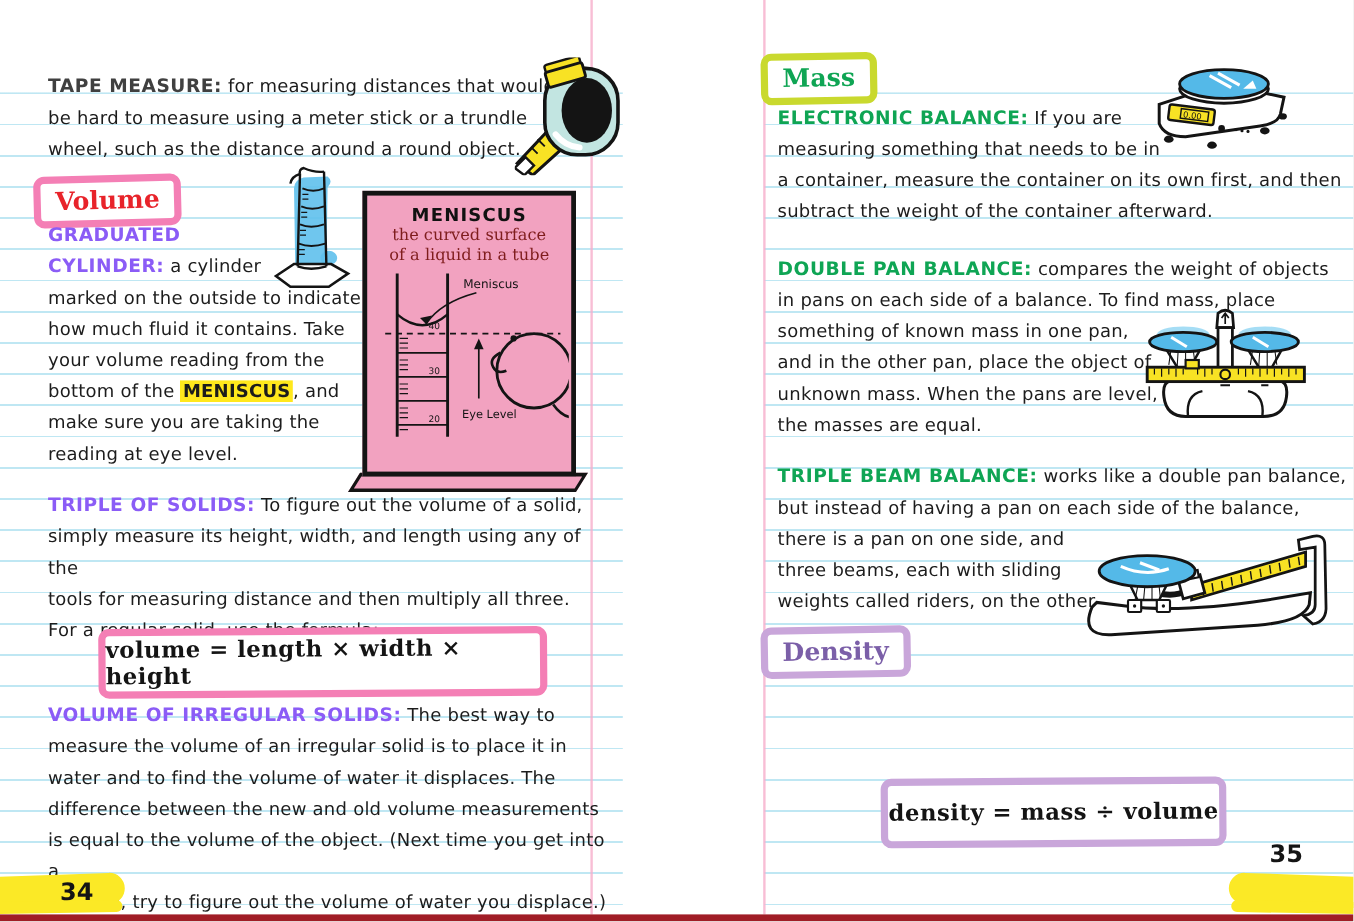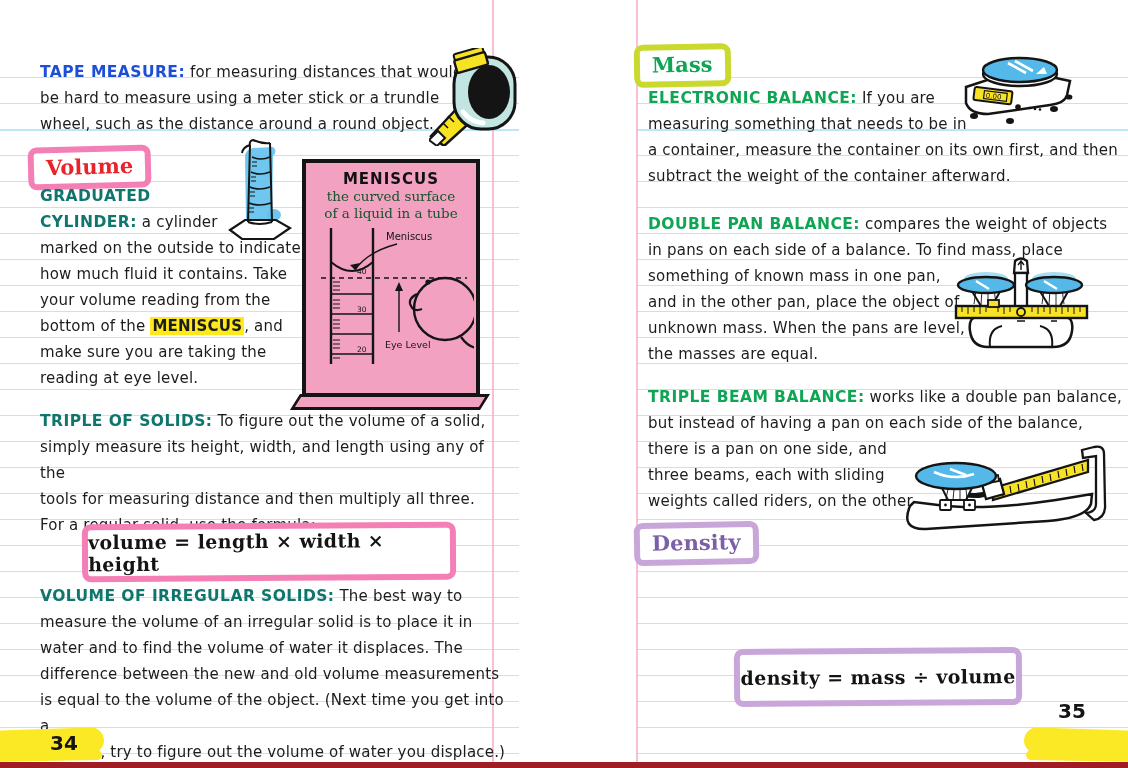--- a/index.html
+++ b/index.html
@@ -9,39 +9,39 @@
   .rules{position:absolute;top:77px;height:678px;
          background:repeating-linear-gradient(180deg,#BFE7F3 0,#BFE7F3 1.5px,transparent 1.5px,transparent 26px);}
   .rules-left{left:0;width:519px;}
   .rules-right{left:637px;width:491px;}
   .margin-line{position:absolute;top:0;bottom:6px;width:2px;background:#F6AECB;opacity:.8;}
   .book-edge{position:absolute;left:0;right:0;bottom:0;height:6px;background:#A01D26;}
   
   .para{position:absolute;white-space:pre-wrap;font-size:15px;line-height:26px;color:#1c1c1c;
         letter-spacing:.2px;}
   .lbl{font-weight:bold;font-size:15.5px;letter-spacing:.45px;}
-  .lbl.red{color:#0f766e}.lbl.green{color:#0FA554}.lbl.blue{color:#1d4ed8}
+  .lbl.red{color:#8b5cf6}.lbl.green{color:#0FA554}.lbl.blue{color:#404040}
   .hl{background:#FFE81C;font-weight:bold;padding:0 2px;}
   
   .marker-head{position:absolute;font-family:"DejaVu Serif",serif;font-weight:bold;font-size:21px;
                padding:2px 12px 4px;border:6px solid;border-radius:9px;background:#fff;}
   .head-volume{border-color:#F47FB5;color:#E8232A;transform:rotate(-1.5deg);}
   .head-mass{border-color:#C9D92E;color:#0FA554;transform:rotate(-1deg);}
   .head-density{border-color:#C9A6DA;color:#7B5FA8;transform:rotate(-1deg);}
   
   .formula{position:absolute;border:6px solid;border-radius:9px;background:#fff;display:flex;
            align-items:center;justify-content:center;font-family:"DejaVu Serif",serif;
            font-weight:bold;font-size:19px;color:#141414;letter-spacing:.4px;}
   .formula-pink{border-color:#F47FB5;transform:rotate(-.4deg);}
   .formula-purple{border-color:#C9A6DA;transform:rotate(-.4deg);}
   
   .panel{position:absolute;left:302px;top:159px;width:178px;height:238px;box-sizing:border-box;
          background:#F2A2C0;border:4px solid #141414;text-align:center;z-index:3;}
   .panel-title{font-weight:bold;font-size:15px;letter-spacing:1px;color:#111;margin-top:7px;}
-  .panel-def{font-family:"DejaVu Serif",serif;font-size:13.5px;line-height:17px;color:#14532d;
+  .panel-def{font-family:"DejaVu Serif",serif;font-size:13.5px;line-height:17px;color:#7f1d1d;
              white-space:pre-wrap;}
   .panel-edge{position:absolute;left:295px;top:394px;width:184px;height:10px;background:#F2A2C0;
               border:3px solid #141414;transform:skewX(-32deg);z-index:2;}
   
   .swash{position:absolute;background:#FBE926;z-index:1;}
   .pgnum{position:absolute;font-weight:bold;font-size:20px;color:#141414;z-index:2;}
   .illus{position:absolute;z-index:3;}
   svg text{font-family:"DejaVu Sans",sans-serif;}
 </style>
 </head>

